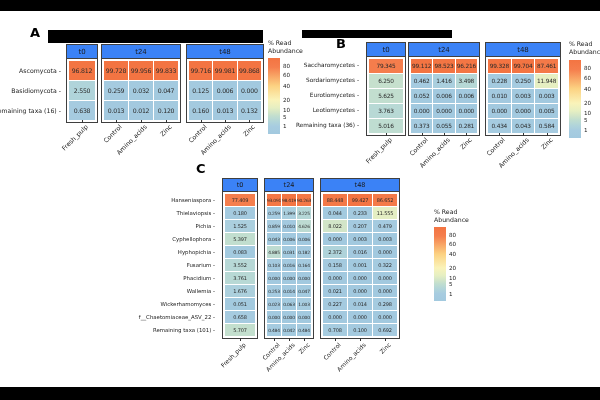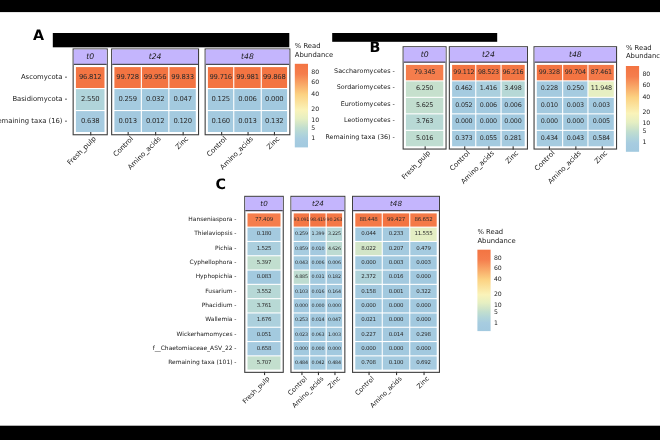--- a/index.html
+++ b/index.html
@@ -1,22 +1,22 @@
 <!DOCTYPE html>
 <html><head>
 <meta charset="utf-8">
 <style>
   html,body{margin:0;padding:0;background:#ffffff;}
   #stage{position:relative;width:600px;height:400px;background:#ffffff;overflow:hidden;
          font-family:"DejaVu Sans","Liberation Sans",sans-serif;}
   .bar{position:absolute;background:#000;}
   .panel-letter{position:absolute;font-weight:bold;color:#000;}
   .facet-box{position:absolute;border:1px solid #3f3f3f;background:#ffffff;box-sizing:border-box;}
-  .facet-header{background:#c4b5fd;border-bottom:1px solid #3f3f3f;color:#1a1a1a;
-                display:flex;align-items:center;justify-content:center;box-sizing:border-box;font-style:italic;}
+  .facet-header{background:#3b82f6;border-bottom:1px solid #3f3f3f;color:#1a1a1a;
+                display:flex;align-items:center;justify-content:center;box-sizing:border-box;}
   .cell-grid{display:grid;gap:1px;padding:2px;box-sizing:border-box;}
   .hm-cell{display:flex;align-items:center;justify-content:center;color:#2b2b2b;
            white-space:nowrap;overflow:hidden;letter-spacing:-0.2px;}
   .row-label{position:absolute;text-align:right;color:#1a1a1a;white-space:nowrap;}
   .x-label{position:absolute;text-align:right;color:#1a1a1a;white-space:nowrap;
            transform:rotate(-45deg);transform-origin:100% 0;}
   .x-tick{position:absolute;width:1px;height:3px;background:#333;}
   .legend-title{position:absolute;color:#1a1a1a;white-space:nowrap;}
   .legend-bar{position:absolute;}
   .legend-tick{position:absolute;color:#1a1a1a;white-space:nowrap;}

